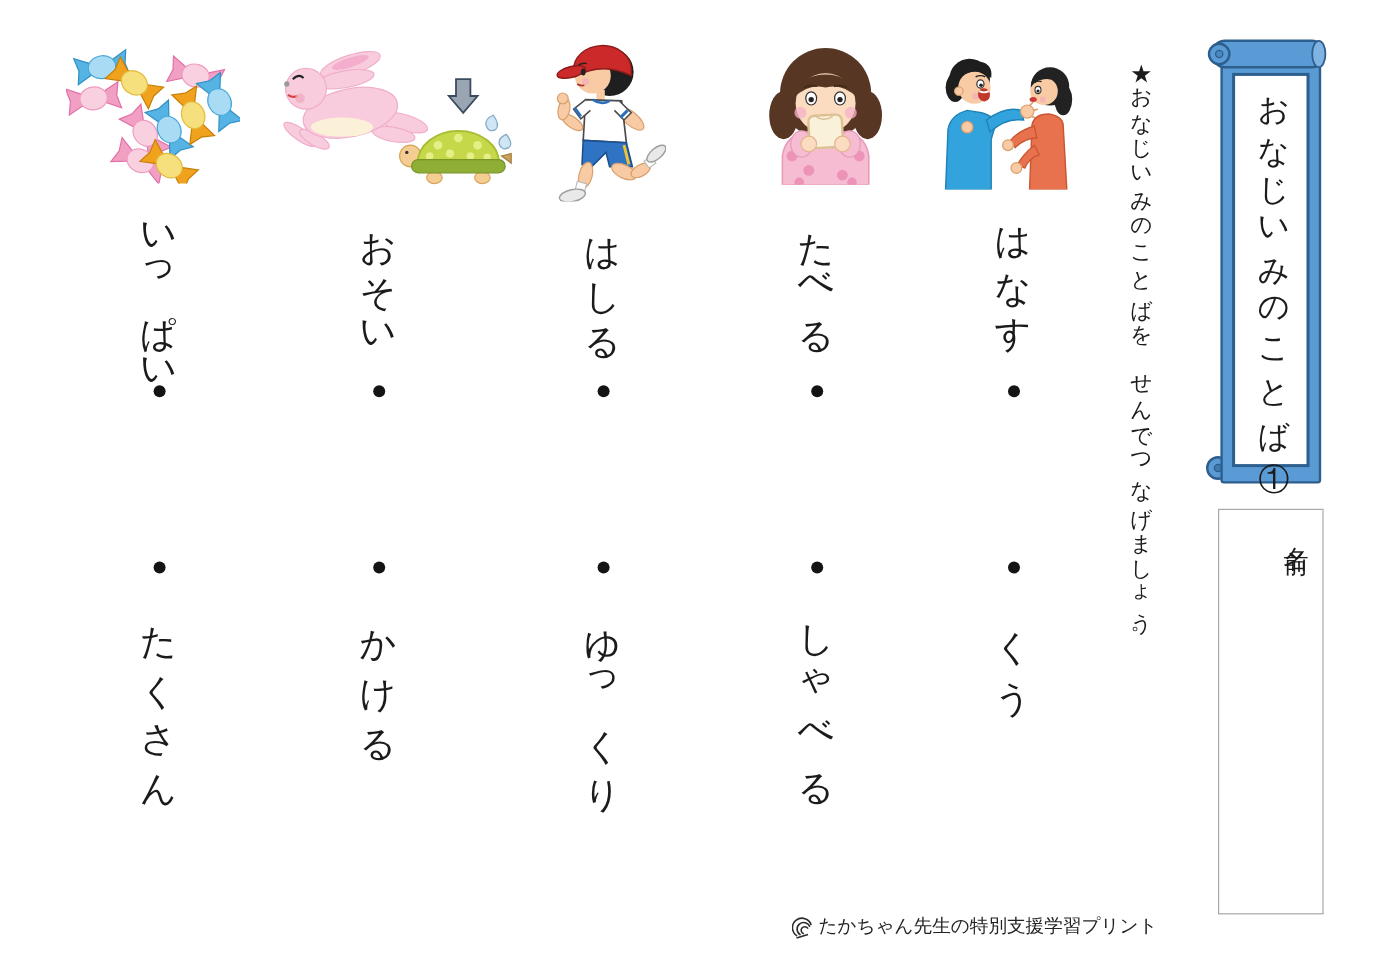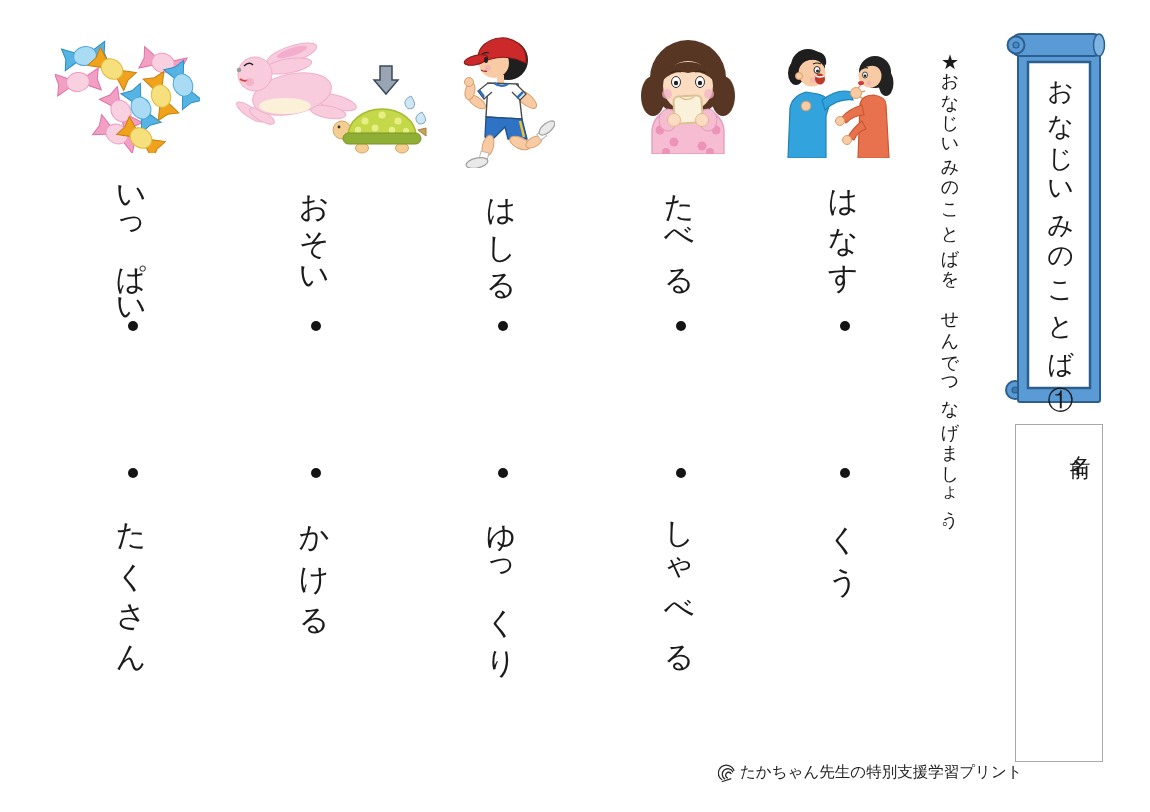--- a/index.html
+++ b/index.html
@@ -9,21 +9,21 @@
   .word{font-size:30px;line-height:1;}
   .word.top{letter-spacing:3px;}
   .word.bot{letter-spacing:7px;}
   .dot{position:absolute;width:10px;height:10px;border-radius:50%;background:#141414;}
   .img{position:absolute;}
   .instruction{font-size:18px;letter-spacing:1.5px;left:938px;top:40px;}
   .title-overlay{font-size:26px;letter-spacing:4px;left:1044px;top:62px;}
   .namebox{position:absolute;left:1015px;top:424px;width:88px;height:338px;
            border:1.5px solid #a9a9a9;background:#fff;box-sizing:border-box;}
   .namelabel{font-size:21px;letter-spacing:4px;left:50px;top:13px;}
-  .footer{position:absolute;left:718px;top:762px;display:flex;align-items:center;gap:2px;
+  .footer{position:absolute;left:660px;top:762px;display:flex;align-items:center;gap:2px;
           font-family:"DejaVu Sans", sans-serif;font-size:15.5px;color:#222;}
 </style>
 </head>
 <body>
 
 <div class="page">
 
   <svg class="img" style="left:55px;top:38px" width="145" height="115" viewBox="0 0 145 115">
     <defs>
       <g id="candyB">

